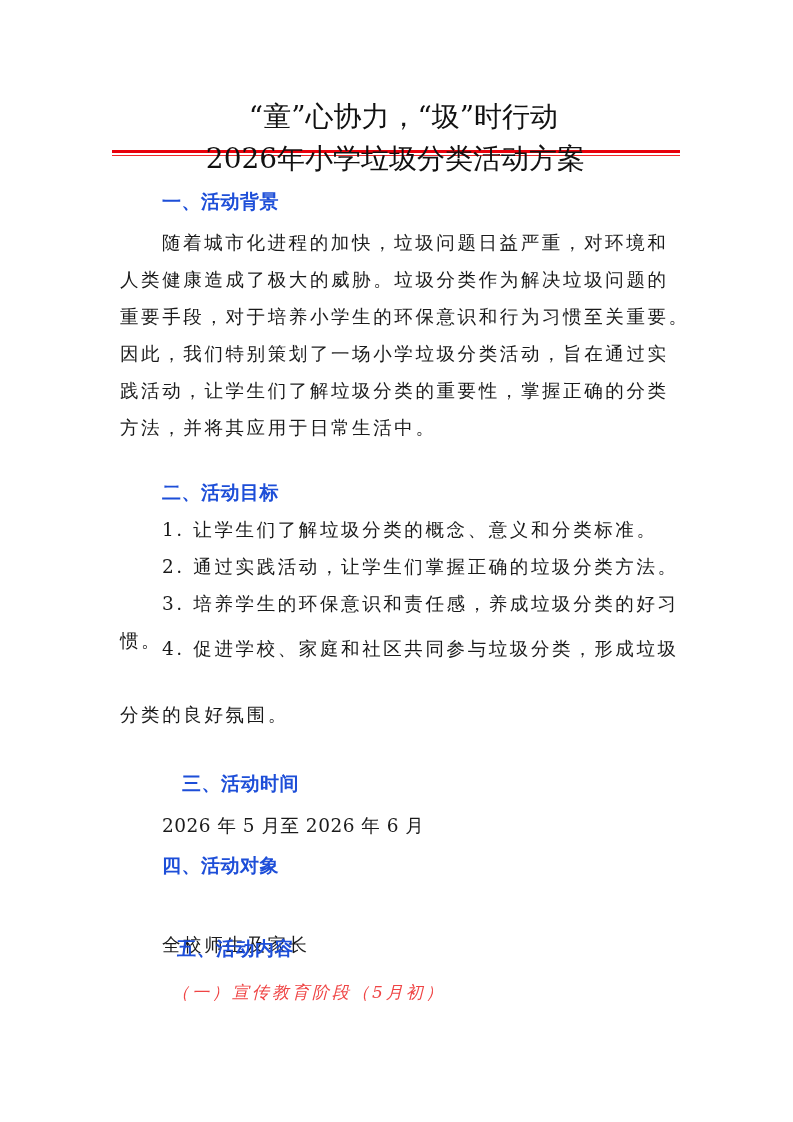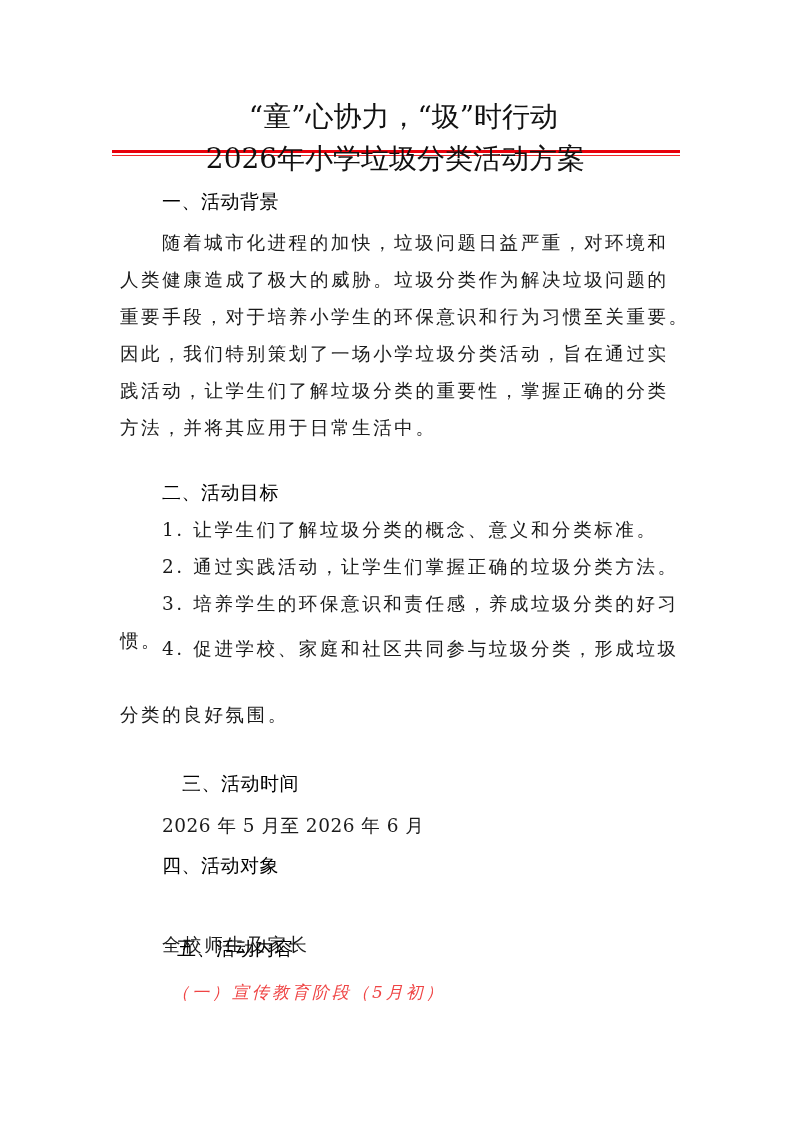--- a/index.html
+++ b/index.html
@@ -49,25 +49,25 @@
       left: 112px;
       width: 568px;
       top: 155px;
       height: 1px;
       background: #ee2a2a;
     }
     .heading {
       position: absolute;
       left: 162px;
       font-family: "DejaVu Sans", "Liberation Sans", sans-serif;
-      font-weight: normal;
+      font-weight: bold;
       font-size: 19px;
       letter-spacing: 0.5px;
       white-space: nowrap;
-      color: #000000;
+      color: #1d4ed8;
       line-height: 24px;
     }
     .body-line {
       position: absolute;
       font-family: "DejaVu Serif", "Liberation Serif", serif;
       font-size: 18.5px;
       letter-spacing: 2.6px;
       white-space: nowrap;
       color: #1a1a1a;
       line-height: 24px;

